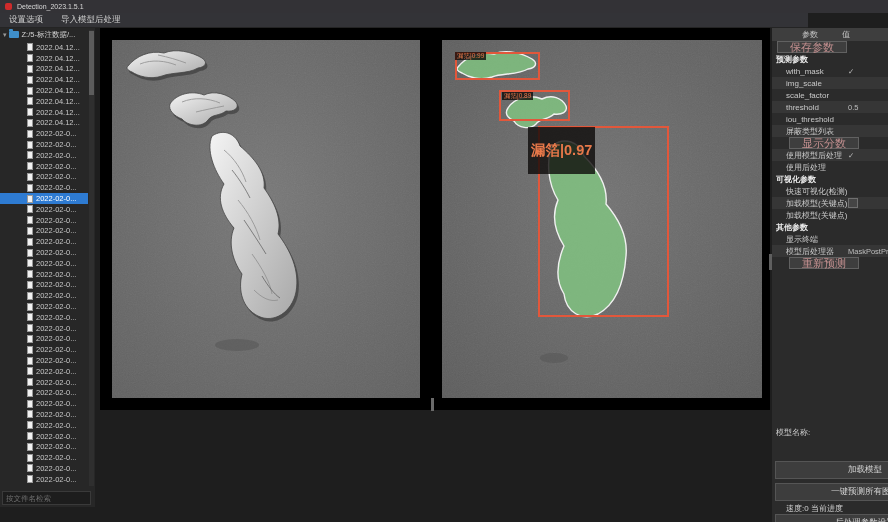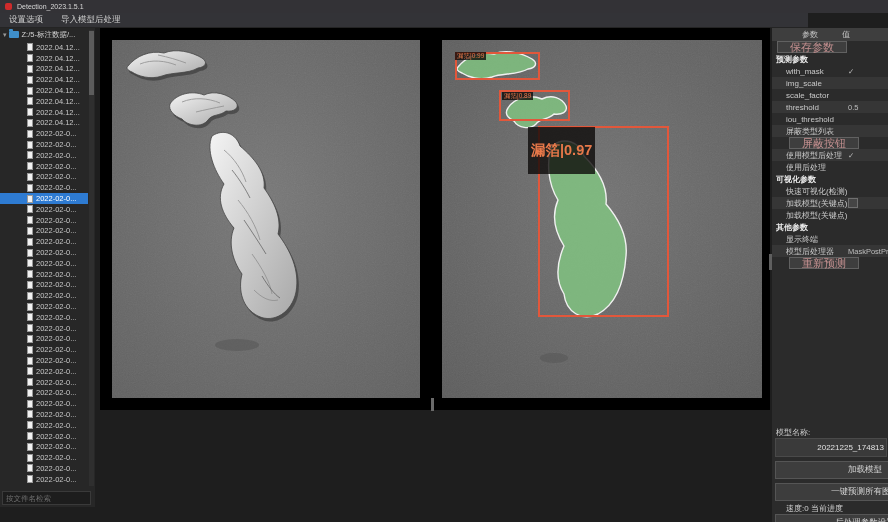--- a/index.html
+++ b/index.html
@@ -395,21 +395,21 @@
         </div>
         <div class="prow t-param">
           <span class="plabel">iou_threshold</span>
           <span class="val"></span>
         </div>
         <div class="prow t-param alt">
           <span class="plabel">屏蔽类型列表</span>
           <span class="val"></span>
         </div>
         <div class="prow t-button indent">
-          <span class="plabel">屏蔽按钮</span>
+          <span class="plabel">显示分数</span>
           <span class="val"></span>
         </div>
         <div class="prow t-param alt">
           <span class="plabel">使用模型后处理</span>
           <span class="val">✓</span>
         </div>
         <div class="prow t-param">
           <span class="plabel">使用后处理</span>
           <span class="val"></span>
         </div>
@@ -442,19 +442,18 @@
           <span class="val">MaskPostPro</span>
         </div>
         <div class="prow t-button indent">
           <span class="plabel">重新预测</span>
           <span class="val"></span>
         </div>
       </div>
   </div>
 
   <div class="model-label">模型名称:</div>
-  <div class="model-name">20221225_174813</div>
   <button class="rbtn btn-load">加载模型</button>
   <button class="rbtn btn-predict">一键预测所有图片</button>
   <div class="status">速度:0 当前进度</div>
   <button class="rbtn btn-post">后处理参数设置</button>
 
 </div>
 
 </body></html>

